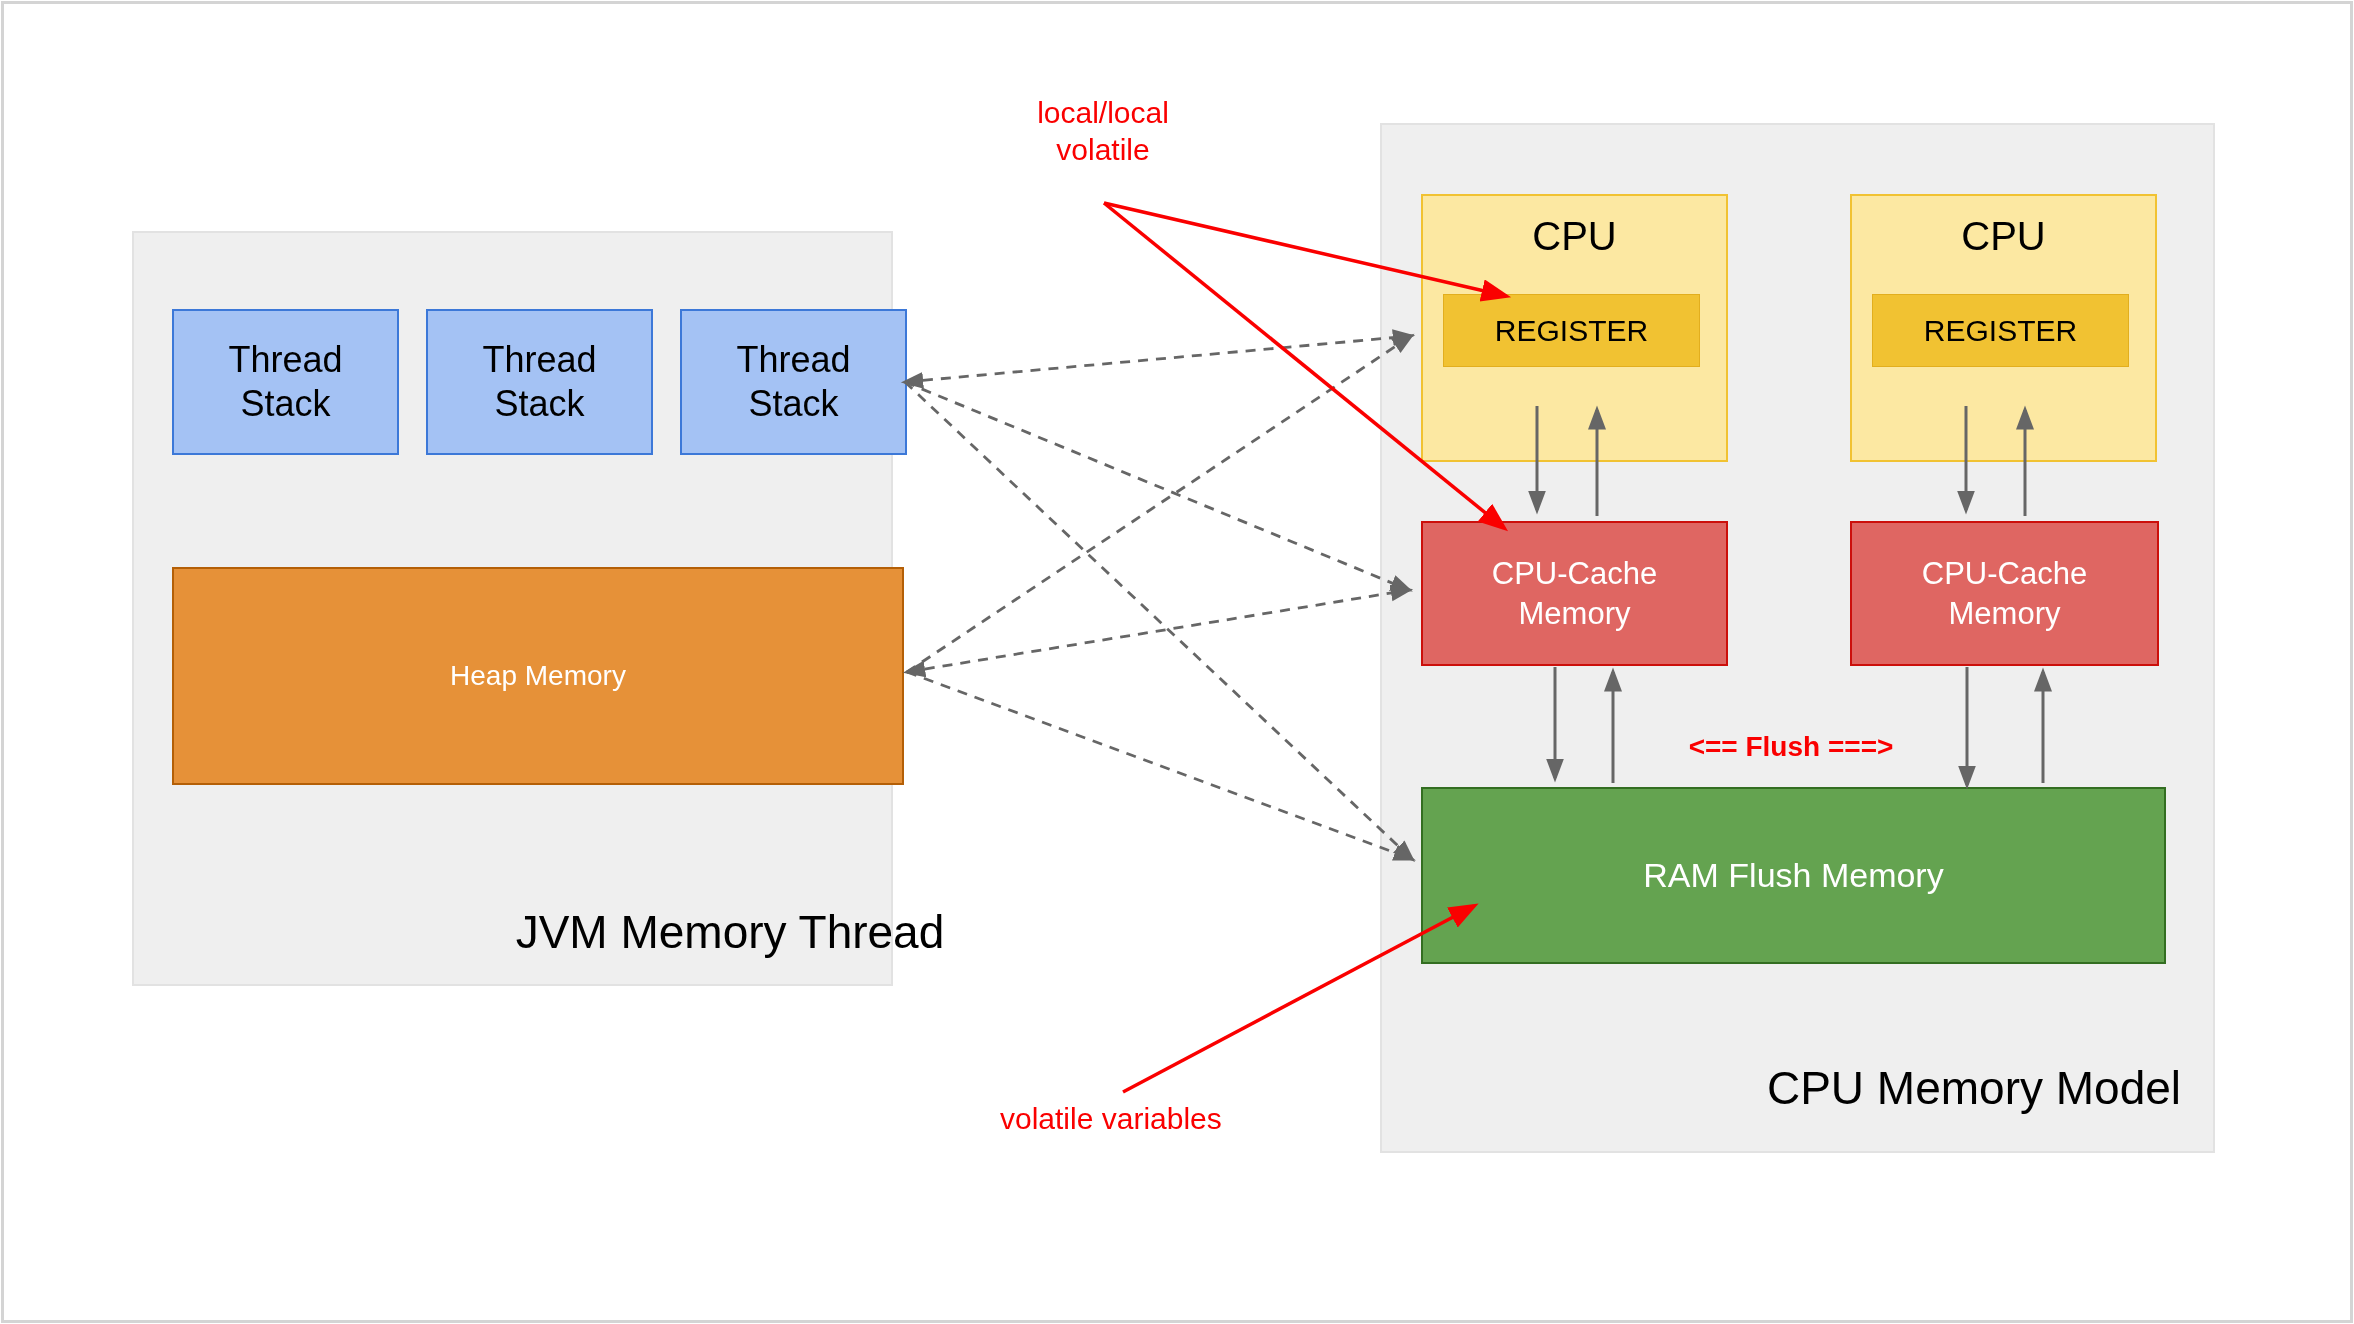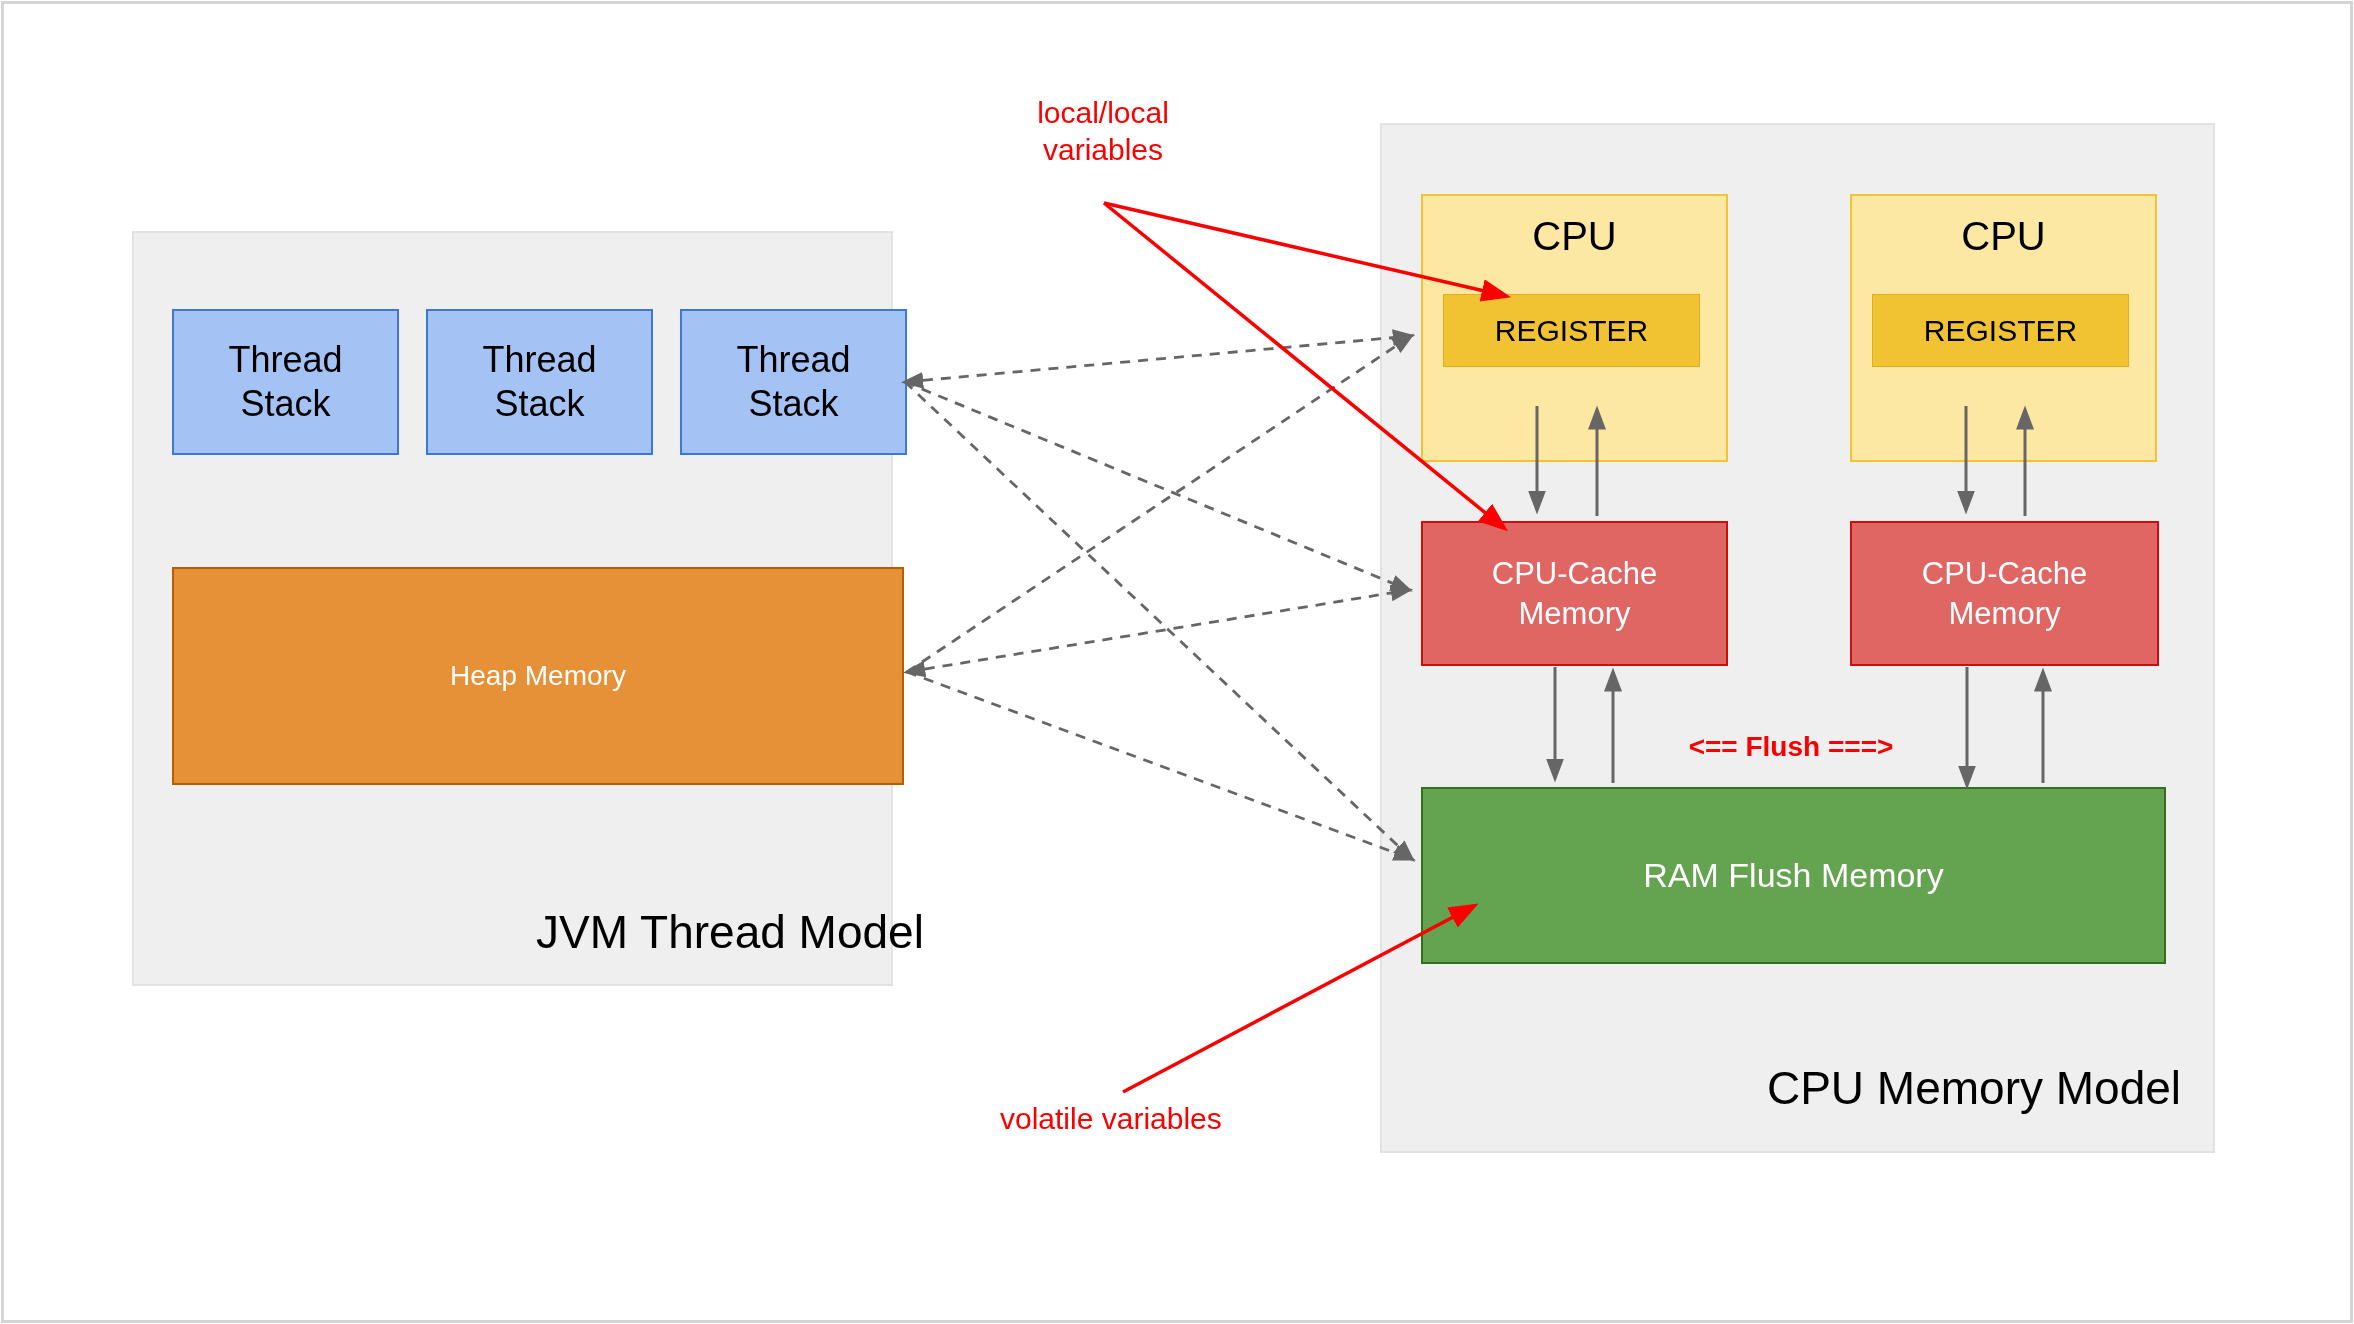--- a/index.html
+++ b/index.html
@@ -90,21 +90,21 @@
     </div>
     <div class="box thread-box" id="thread-box-2">
       <div class="lbl">Thread Stack</div>
     </div>
     <div class="box thread-box" id="thread-box-3">
       <div class="lbl">Thread Stack</div>
     </div>
     <div class="box" id="heap-box">
       <div>Heap Memory</div>
     </div>
-    <div class="panel-title" id="jvm-title">JVM Thread Model</div>
+    <div class="panel-title" id="jvm-title">JVM Memory Thread</div>
   </div>
 
   <div class="panel" id="cpu-panel">
     <div class="cpu-box" id="cpu-box-1">
       <div class="cpu-label">CPU</div>
       <div class="register-box">
         <span>REGISTER</span>
       </div>
     </div>
     <div class="cpu-box" id="cpu-box-2">
@@ -127,21 +127,21 @@
 
     <div class="box" id="ram-box">
       <div>RAM Flush Memory</div>
     </div>
 
     <div class="panel-title" id="cpu-title">CPU Memory Model</div>
   </div>
 
   <div class="annotation" id="local-shared-label">
     <div>local/local</div>
-    <div>variables</div>
+    <div>volatile</div>
   </div>
   <div class="annotation" id="volatile-label">volatile variables</div>
 
   <svg id="connector-layer" viewBox="0 0 2354 1324" xmlns="http://www.w3.org/2000/svg">
     <defs>
       <marker id="mg" markerWidth="10" markerHeight="8" refX="6.5" refY="3" orient="auto" markerUnits="strokeWidth">
         <path class="mk-gray" d="M0,0 L8,3 L0,6 Z"></path>
       </marker>
       <marker id="mgs" markerWidth="10" markerHeight="8" refX="6.5" refY="3" orient="auto-start-reverse" markerUnits="strokeWidth">
         <path class="mk-gray" d="M0,0 L8,3 L0,6 Z"></path>

